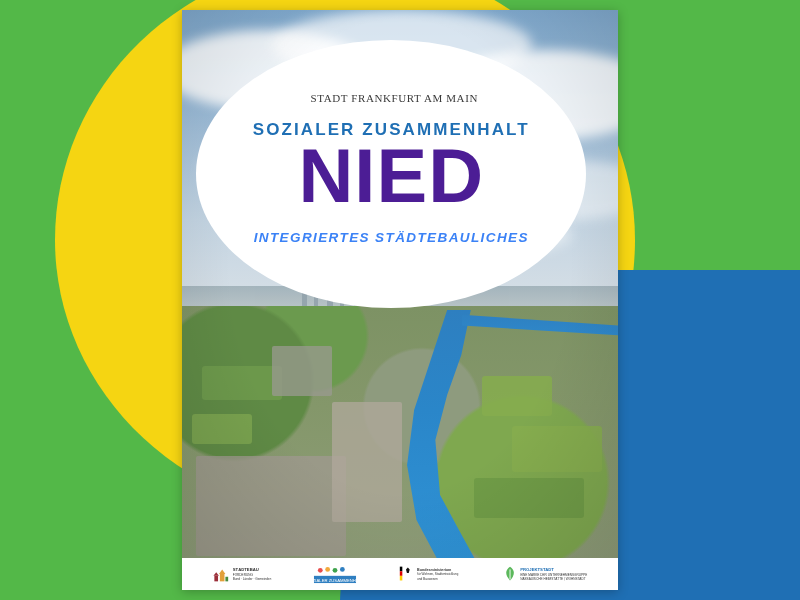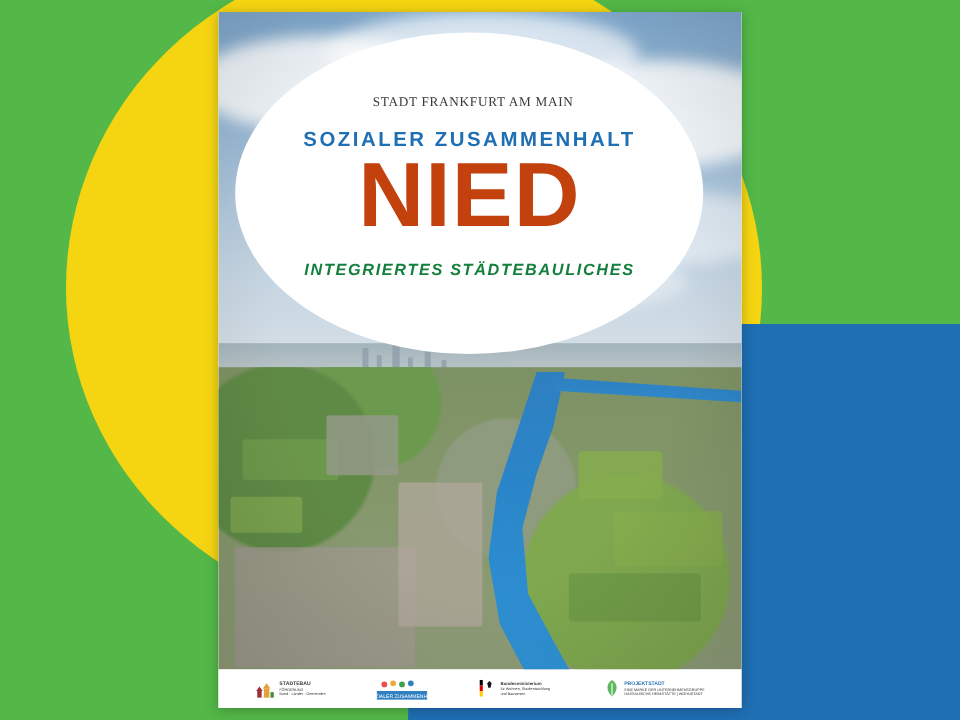--- a/index.html
+++ b/index.html
@@ -144,21 +144,21 @@
   .photo-vignette {
     position: absolute;
     inset: 0;
     background: radial-gradient(ellipse at 50% 45%, rgba(0,0,0,0) 55%, rgba(0,0,0,.12) 100%);
   }
 
   
   .title-panel {
     position: absolute;
     left: 48%;
-    top: 151px;
+    top: 164px;
     transform: translate(-50%, -50%);
     width: 390px;
     height: 268px;
     background: #ffffff;
     border-radius: 50%;
     display: flex;
     flex-direction: column;
     align-items: center;
     justify-content: flex-start;
     padding-top: 52px;
@@ -181,30 +181,30 @@
     color: #1f6fb4;
     text-align: center;
     white-space: nowrap;
   }
   .headline {
     margin-top: -2px;
     font-size: 76px;
     line-height: 1;
     font-weight: bold;
     letter-spacing: 1px;
-    color: #c2410c;
+    color: #4c1d95;
     text-align: center;
   }
   .subline {
     margin-top: 14px;
     font-size: 13.5px;
     font-style: italic;
     font-weight: bold;
     letter-spacing: 1.4px;
-    color: #15803d;
+    color: #3b82f6;
     text-align: center;
     line-height: 1.45;
   }
 
   
   .footer {
     position: absolute;
     left: 0;
     bottom: 0;
     width: 436px;

